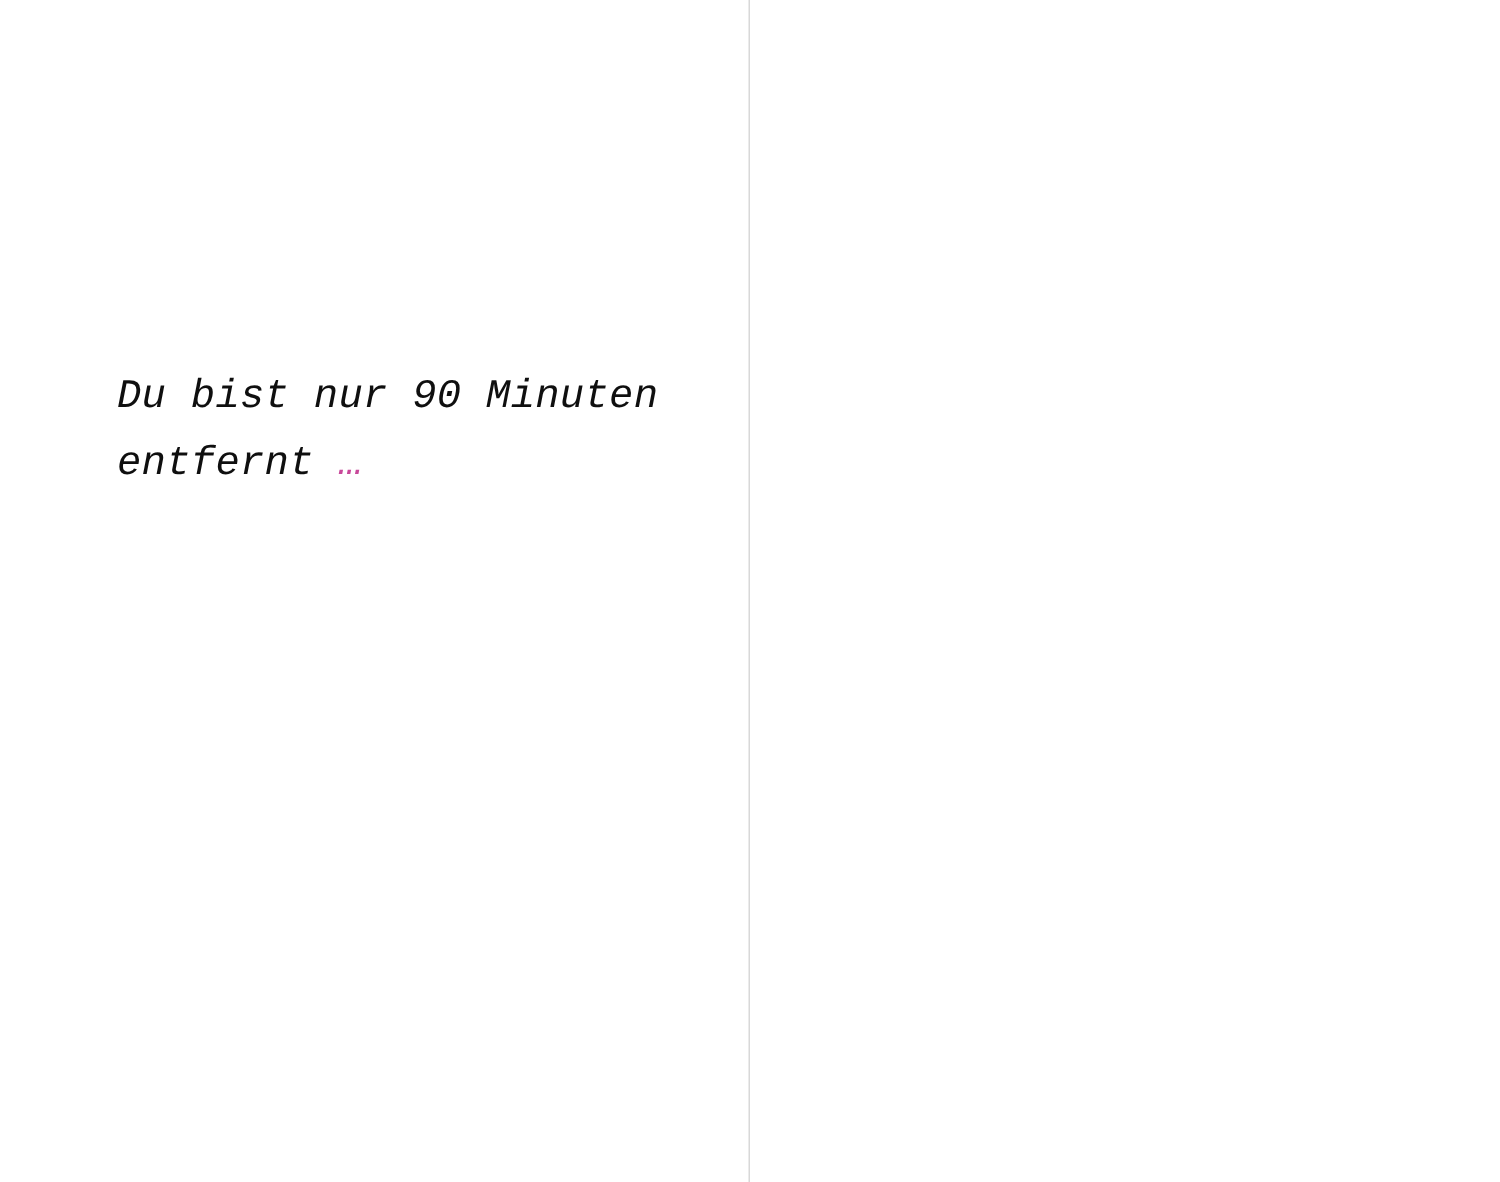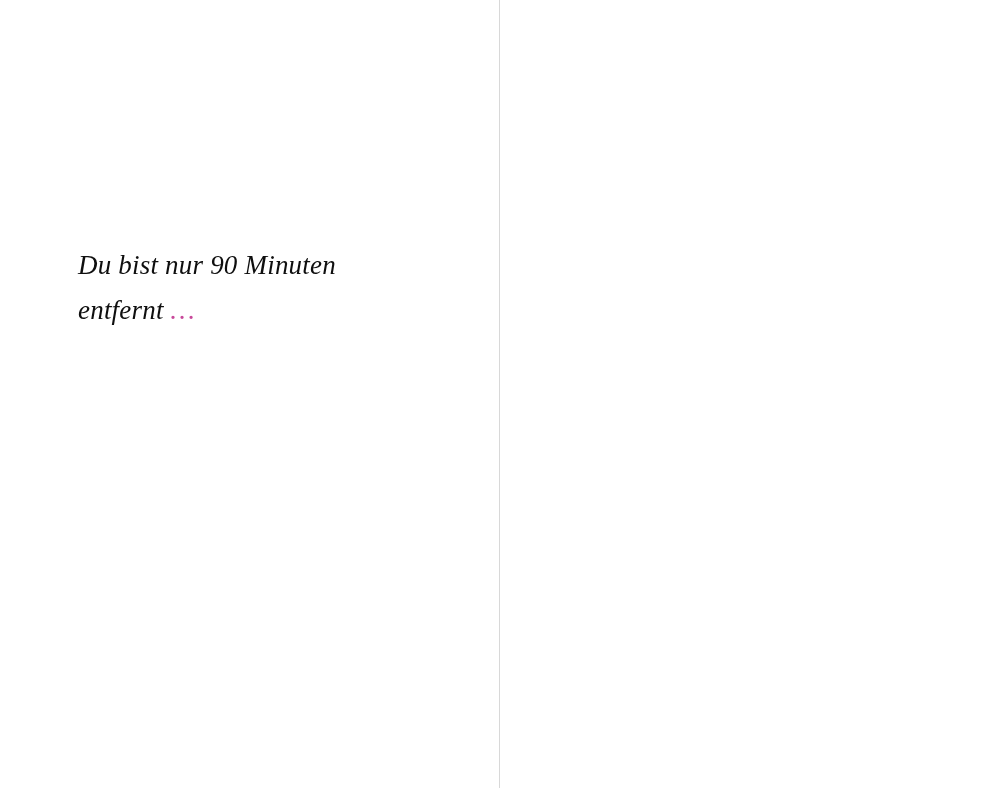--- a/index.html
+++ b/index.html
@@ -33,21 +33,21 @@
   .page-right {
     width: 500px;
   }
 
   
   .epigraph {
     position: absolute;
     left: 78px;
     top: 243px;
     width: 390px;
-    font-family: Liberation Serif, serif;
+    font-family: Liberation Mono, monospace;
     font-style: italic;
     font-size: 27px;
     line-height: 1.65;
     color: #0f0f0f;
     letter-spacing: 0.2px;
   }
   .epigraph .ellipsis {
     color: #c8489a;
     font-style: italic;
   }

